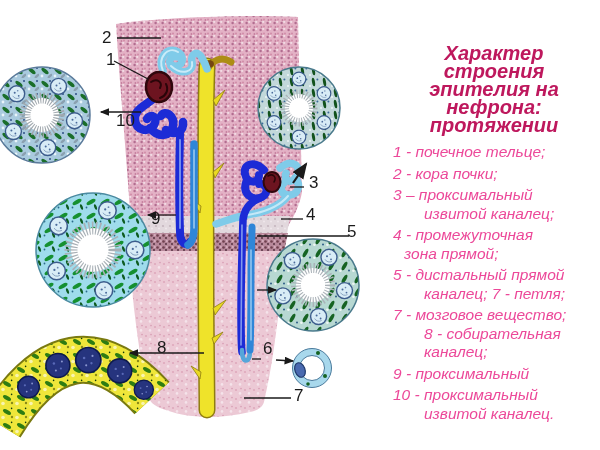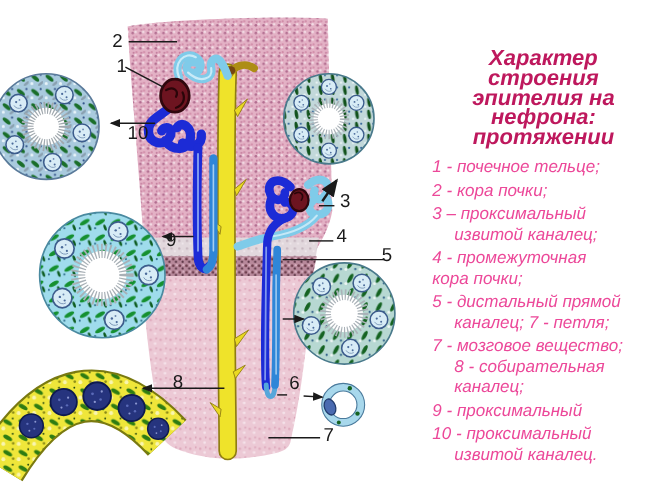--- a/index.html
+++ b/index.html
@@ -5,21 +5,21 @@
   html,body{margin:0;padding:0;background:#fff;}
   .stage{position:relative;width:600px;height:450px;background:#ffffff;overflow:hidden;
          font-family:"Liberation Sans",sans-serif;}
   .stage svg{position:absolute;left:0;top:0;}
   .dlabel{position:absolute;font-size:17px;color:#1a1a1a;line-height:1;}
   .panel{position:absolute;left:393px;top:44px;width:202px;}
   .ptitle{font-weight:bold;font-style:italic;text-align:center;color:#be185d;
           font-size:20px;line-height:18px;}
   .plist{margin-top:9px;font-style:italic;color:#ec4899;font-size:15.5px;line-height:18.5px;}
   .plist p{margin:0 0 3px 0;}
-  .cont{padding-left:20px;}
+  .cont{padding-left:20px;margin-left:11px;}
   .cont.flush{padding-left:0;}
 </style>
 </head>
 <body>
 
 <div class="stage">
 
 <svg width="600" height="450" viewBox="0 0 600 450">
   <defs>
     <marker id="ah" markerWidth="9" markerHeight="8" refX="6.5" refY="3" orient="auto">
@@ -254,21 +254,21 @@
         <div>2 - кора почки;</div>
     <p></p>
     <p>
       </p>
         <div>3 – проксимальный</div>
       <div class="cont">извитой каналец;</div>
     <p></p>
     <p>
       </p>
         <div>4 - промежуточная</div>
-      <div class="cont flush">кора почки;</div>
+      <div class="cont flush">зона прямой;</div>
     <p></p>
     <p>
       </p>
         <div>5 - дистальный прямой</div>
       <div class="cont">каналец; 7 - петля;</div>
     <p></p>
     <p>
       </p>
         <div>7 - мозговое вещество;</div>
       <div class="cont">8 - собирательная</div>

